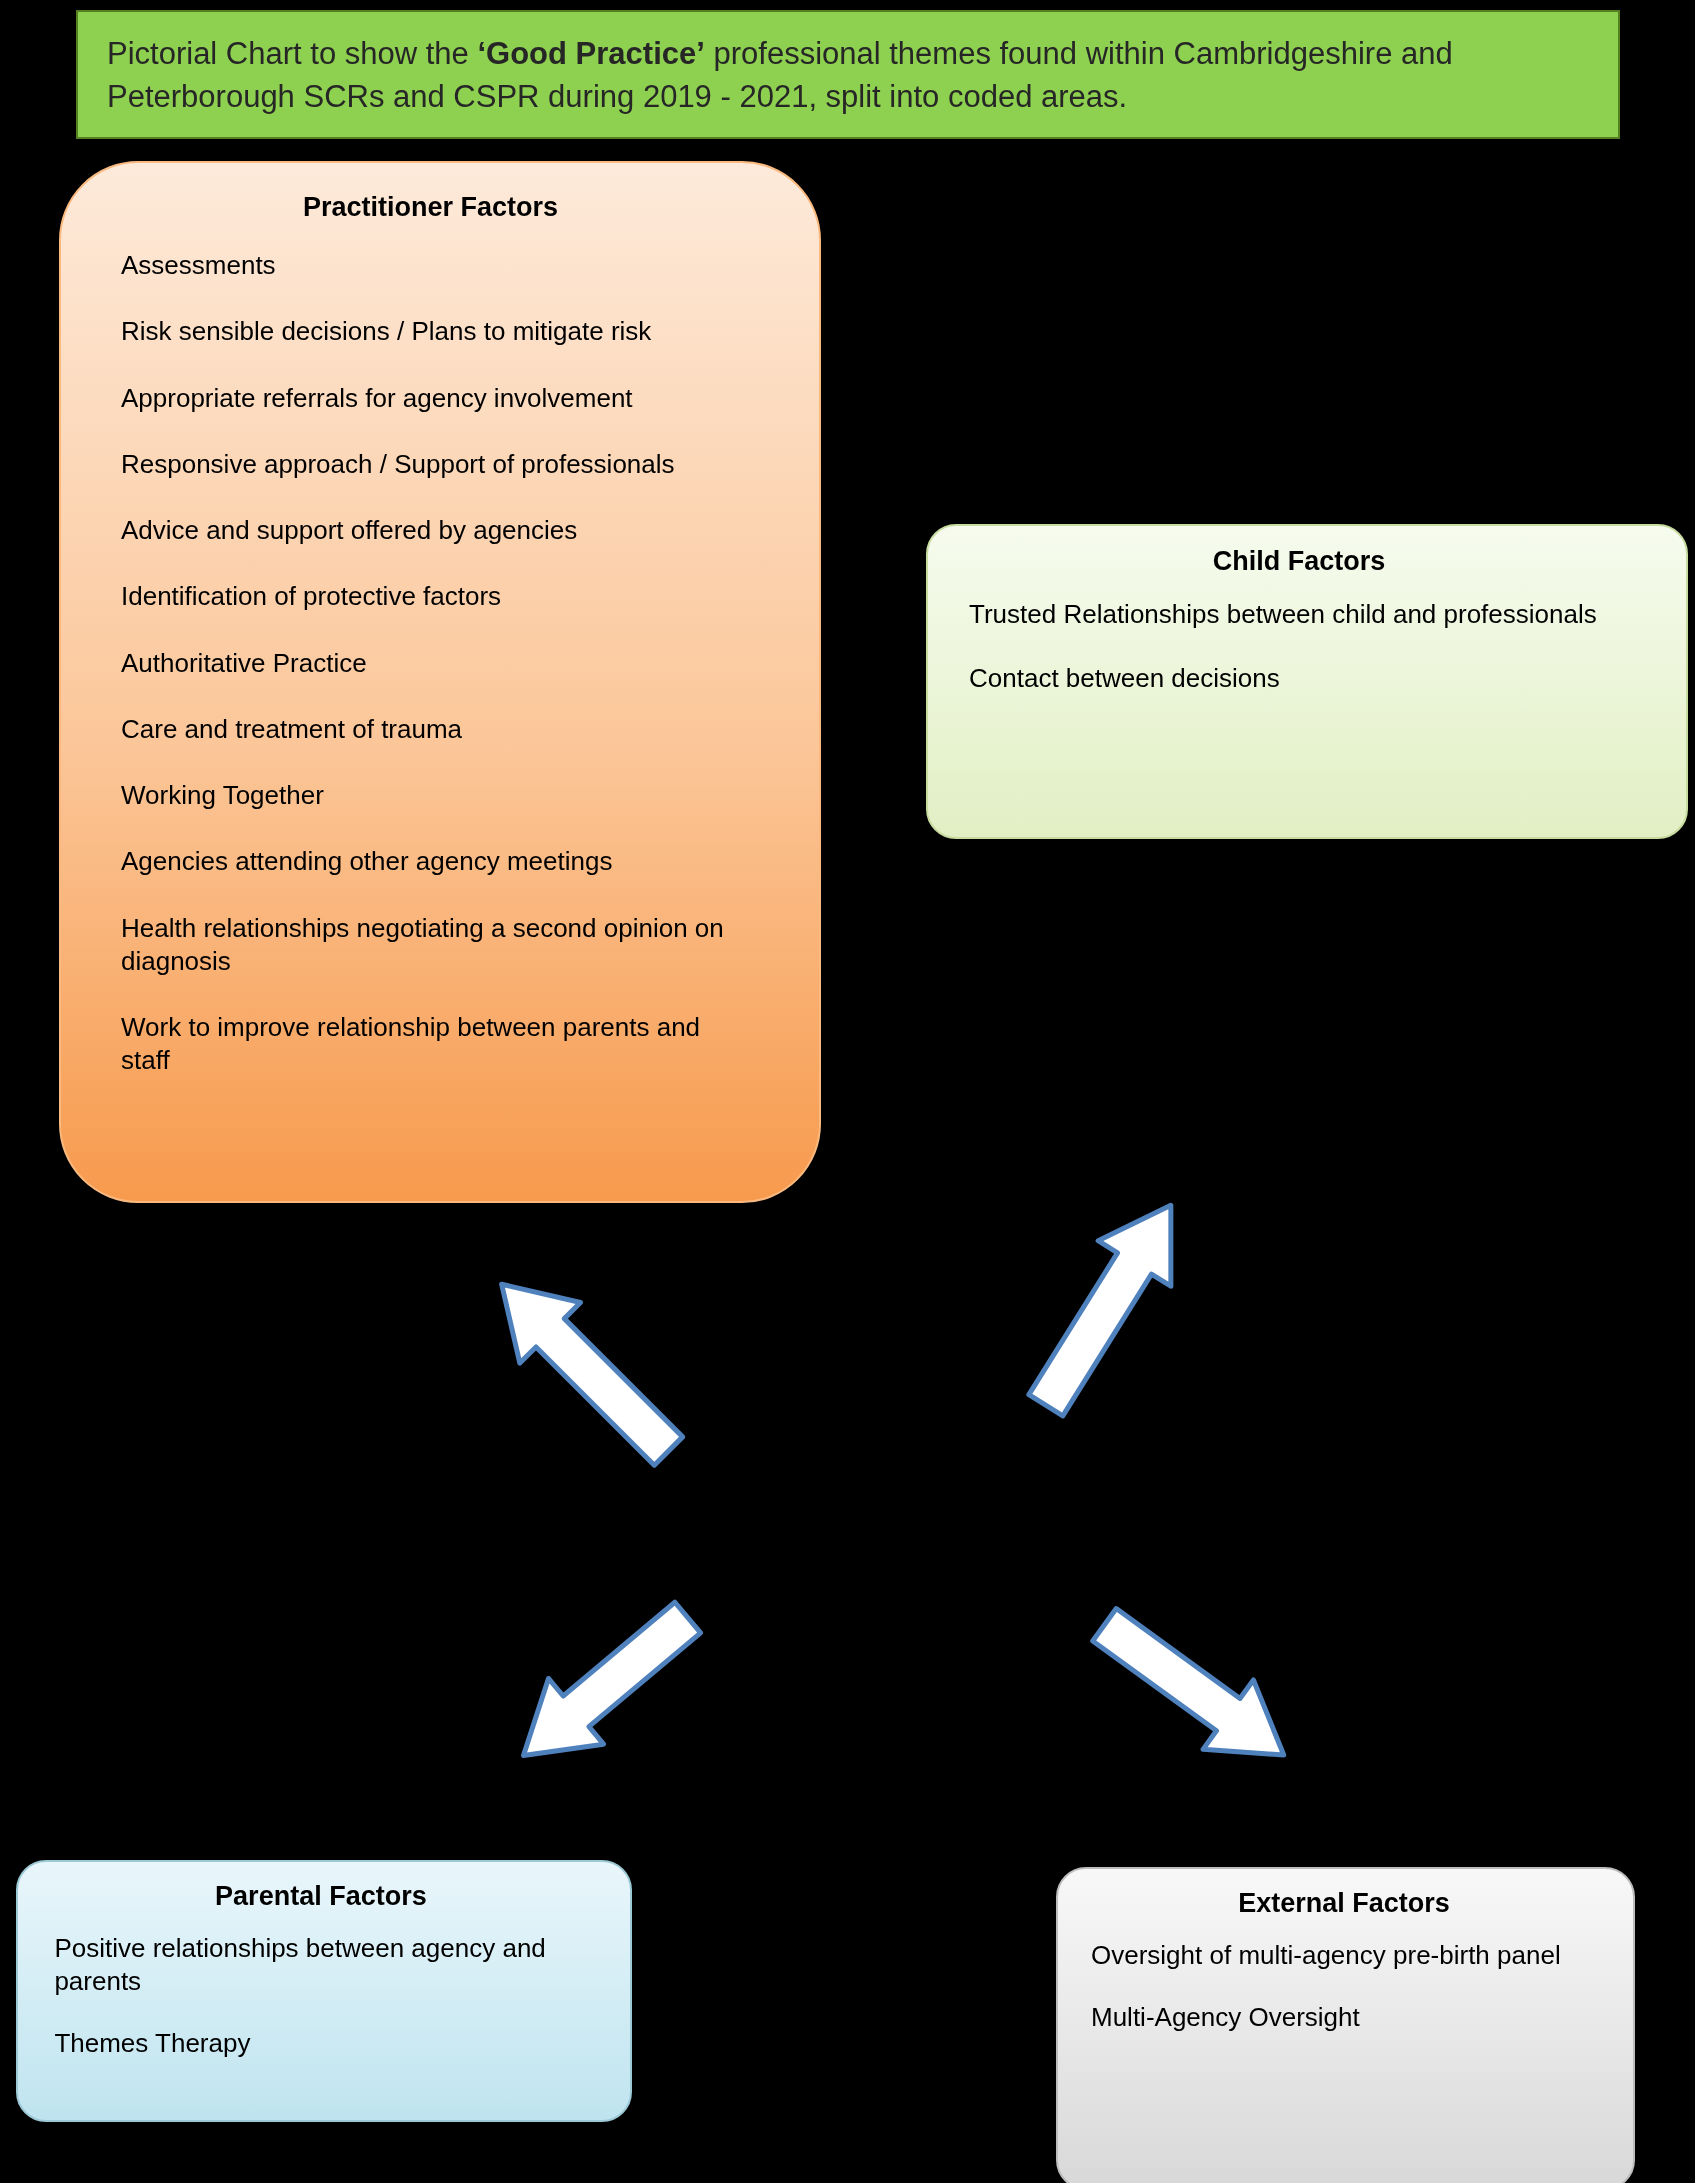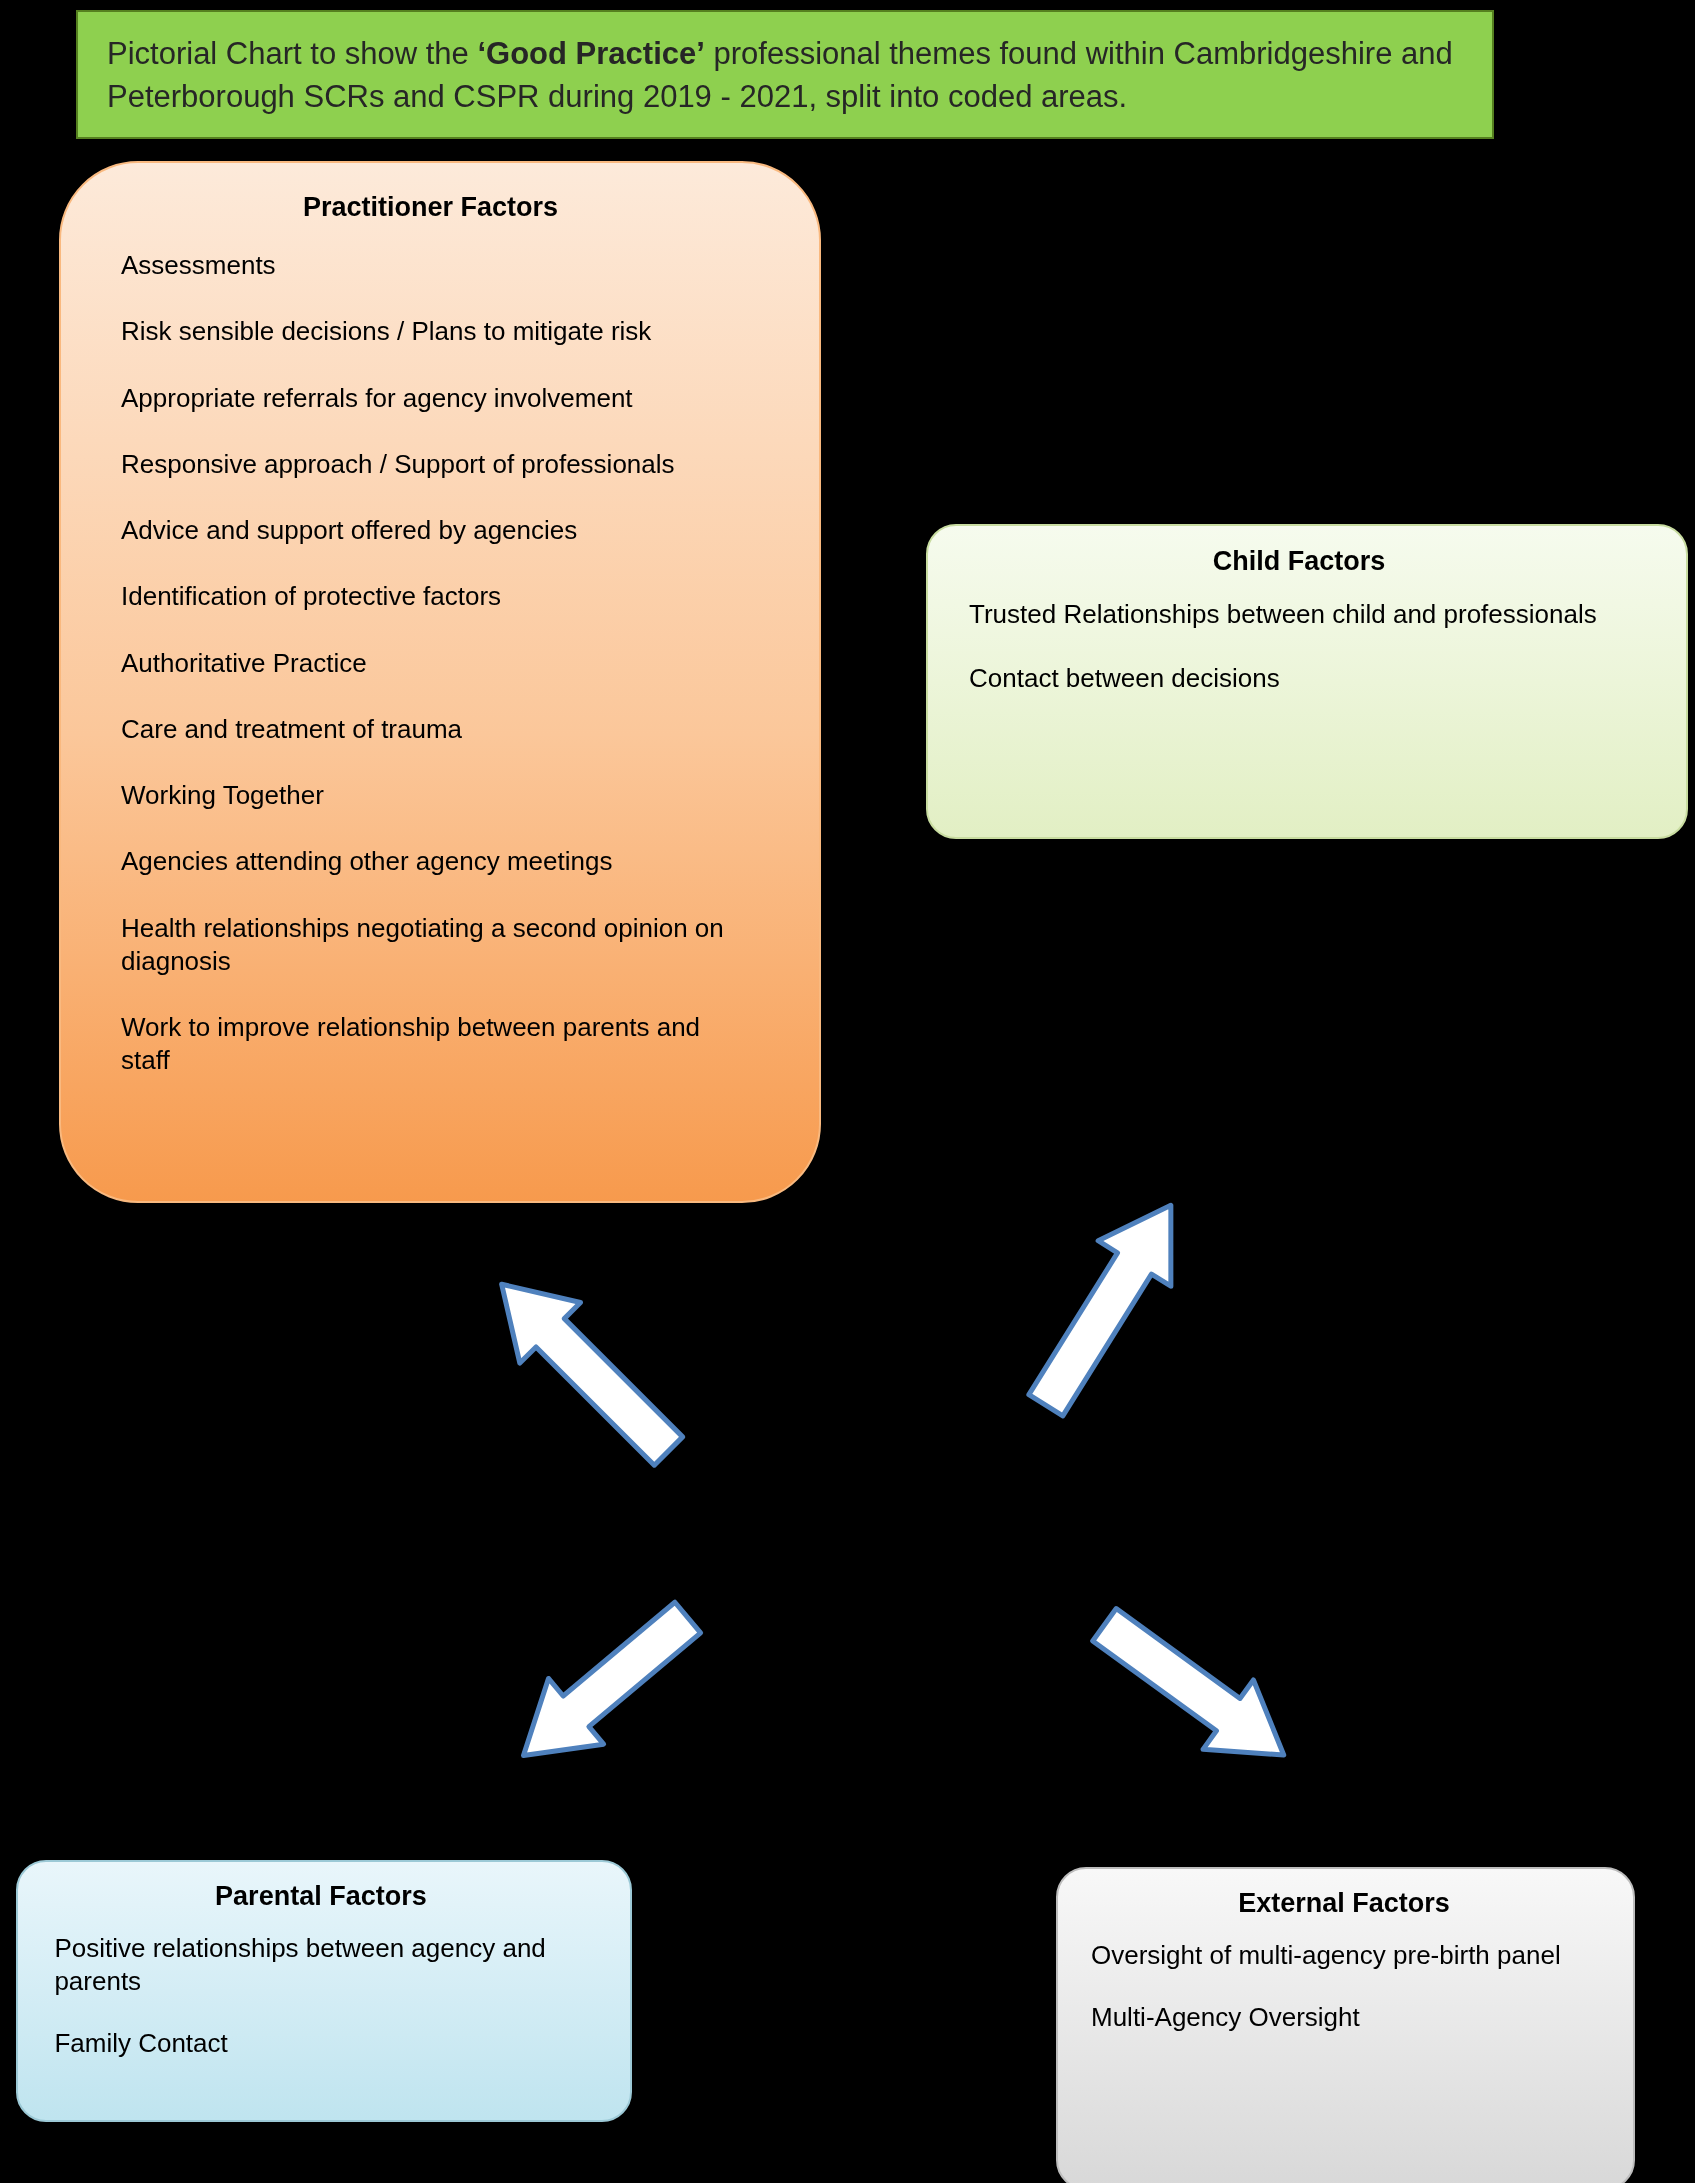--- a/index.html
+++ b/index.html
@@ -15,21 +15,21 @@
     overflow: hidden;
     font-family: "Liberation Sans", sans-serif;
     color: #000000;
   }
 
   
   .banner {
     position: absolute;
     left: 76px;
     top: 10px;
-    width: 1418px;
+    width: 1544px;
     height: 129px;
     box-sizing: border-box;
     background: #8ed04f;
     border: 2.9px solid #55801f;
     display: flex;
     align-items: center;
     padding: 0 29px;
   }
   .banner-text {
     margin: 0;
@@ -183,21 +183,21 @@
     <polygon points="0,-28 234,-28 234,-60 330,0 234,60 234,28 0,28" transform="translate(935,2030) rotate(-135)"></polygon>
     <polygon points="0,-28 234,-28 234,-60 330,0 234,60 234,28 0,28" transform="translate(1463,1966) rotate(-58)"></polygon>
     <polygon points="0,-28 204,-28 204,-60 300,0 204,60 204,28 0,28" transform="translate(962,2263) rotate(140)"></polygon>
     <polygon points="0,-28 214,-28 214,-60 310,0 214,60 214,28 0,28" transform="translate(1545,2273) rotate(36)"></polygon>
   </svg>
 
 
   <section class="factor-box parental">
     <h2 class="box-title">Parental Factors</h2>
     <div class="item">Positive relationships between agency and parents</div>
-    <div class="item">Family Contact</div>
+    <div class="item">Themes Therapy</div>
   </section>
 
   <section class="factor-box external">
     <h2 class="box-title">External Factors</h2>
     <div class="item">Oversight of multi-agency pre-birth panel</div>
     <div class="item">Multi-Agency Oversight</div>
   </section>
 
 </div>
 

